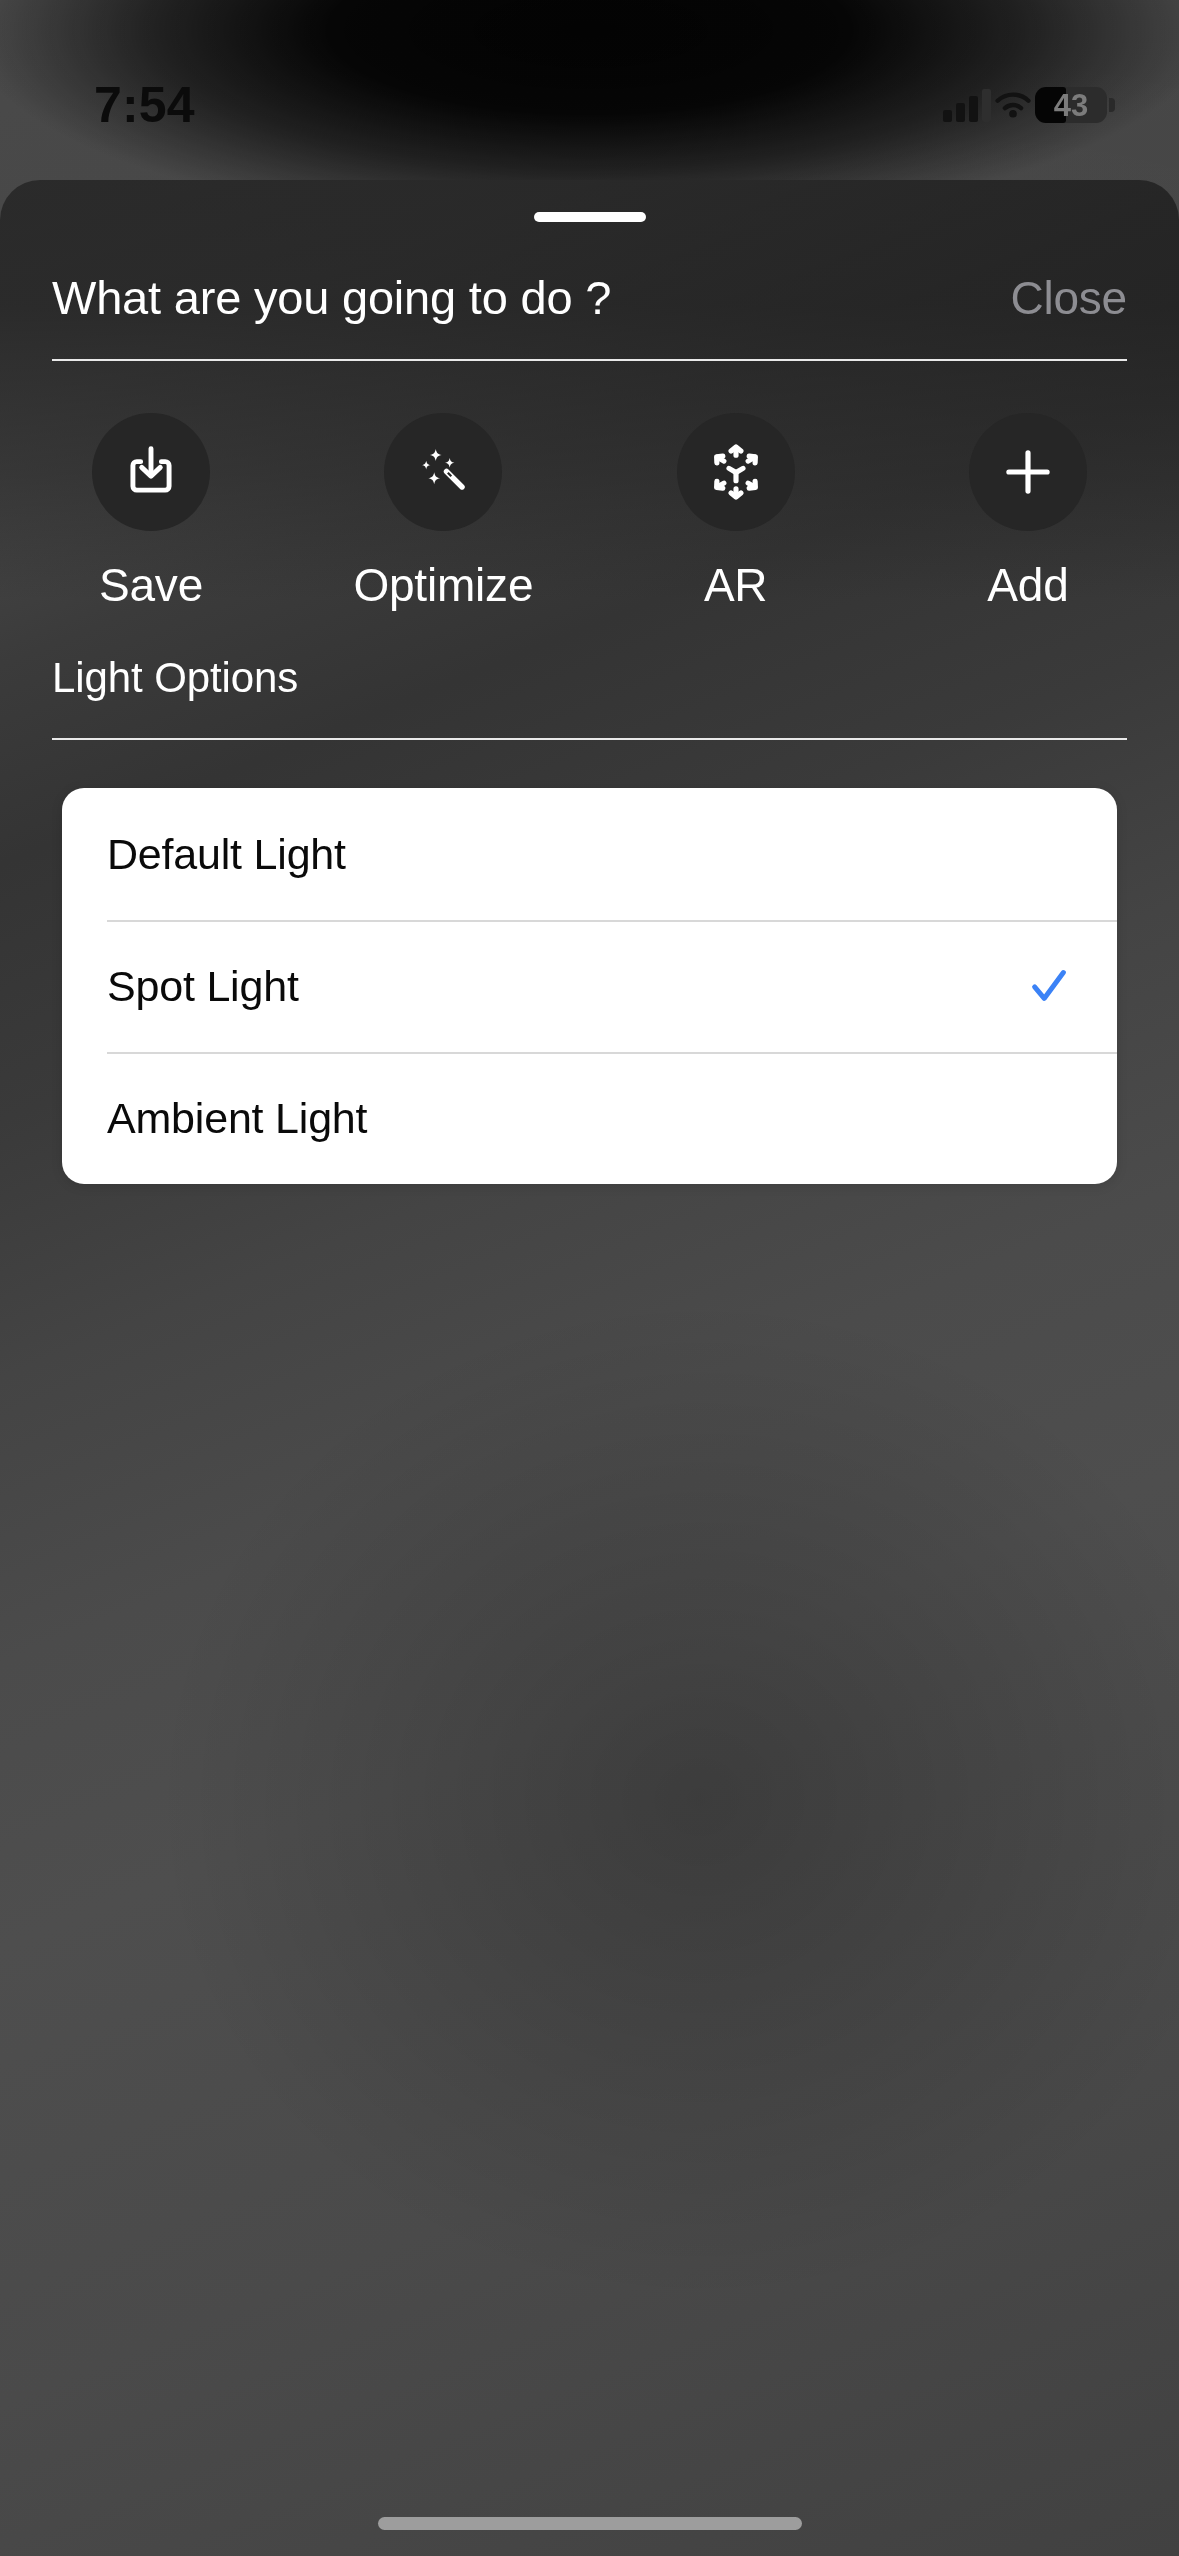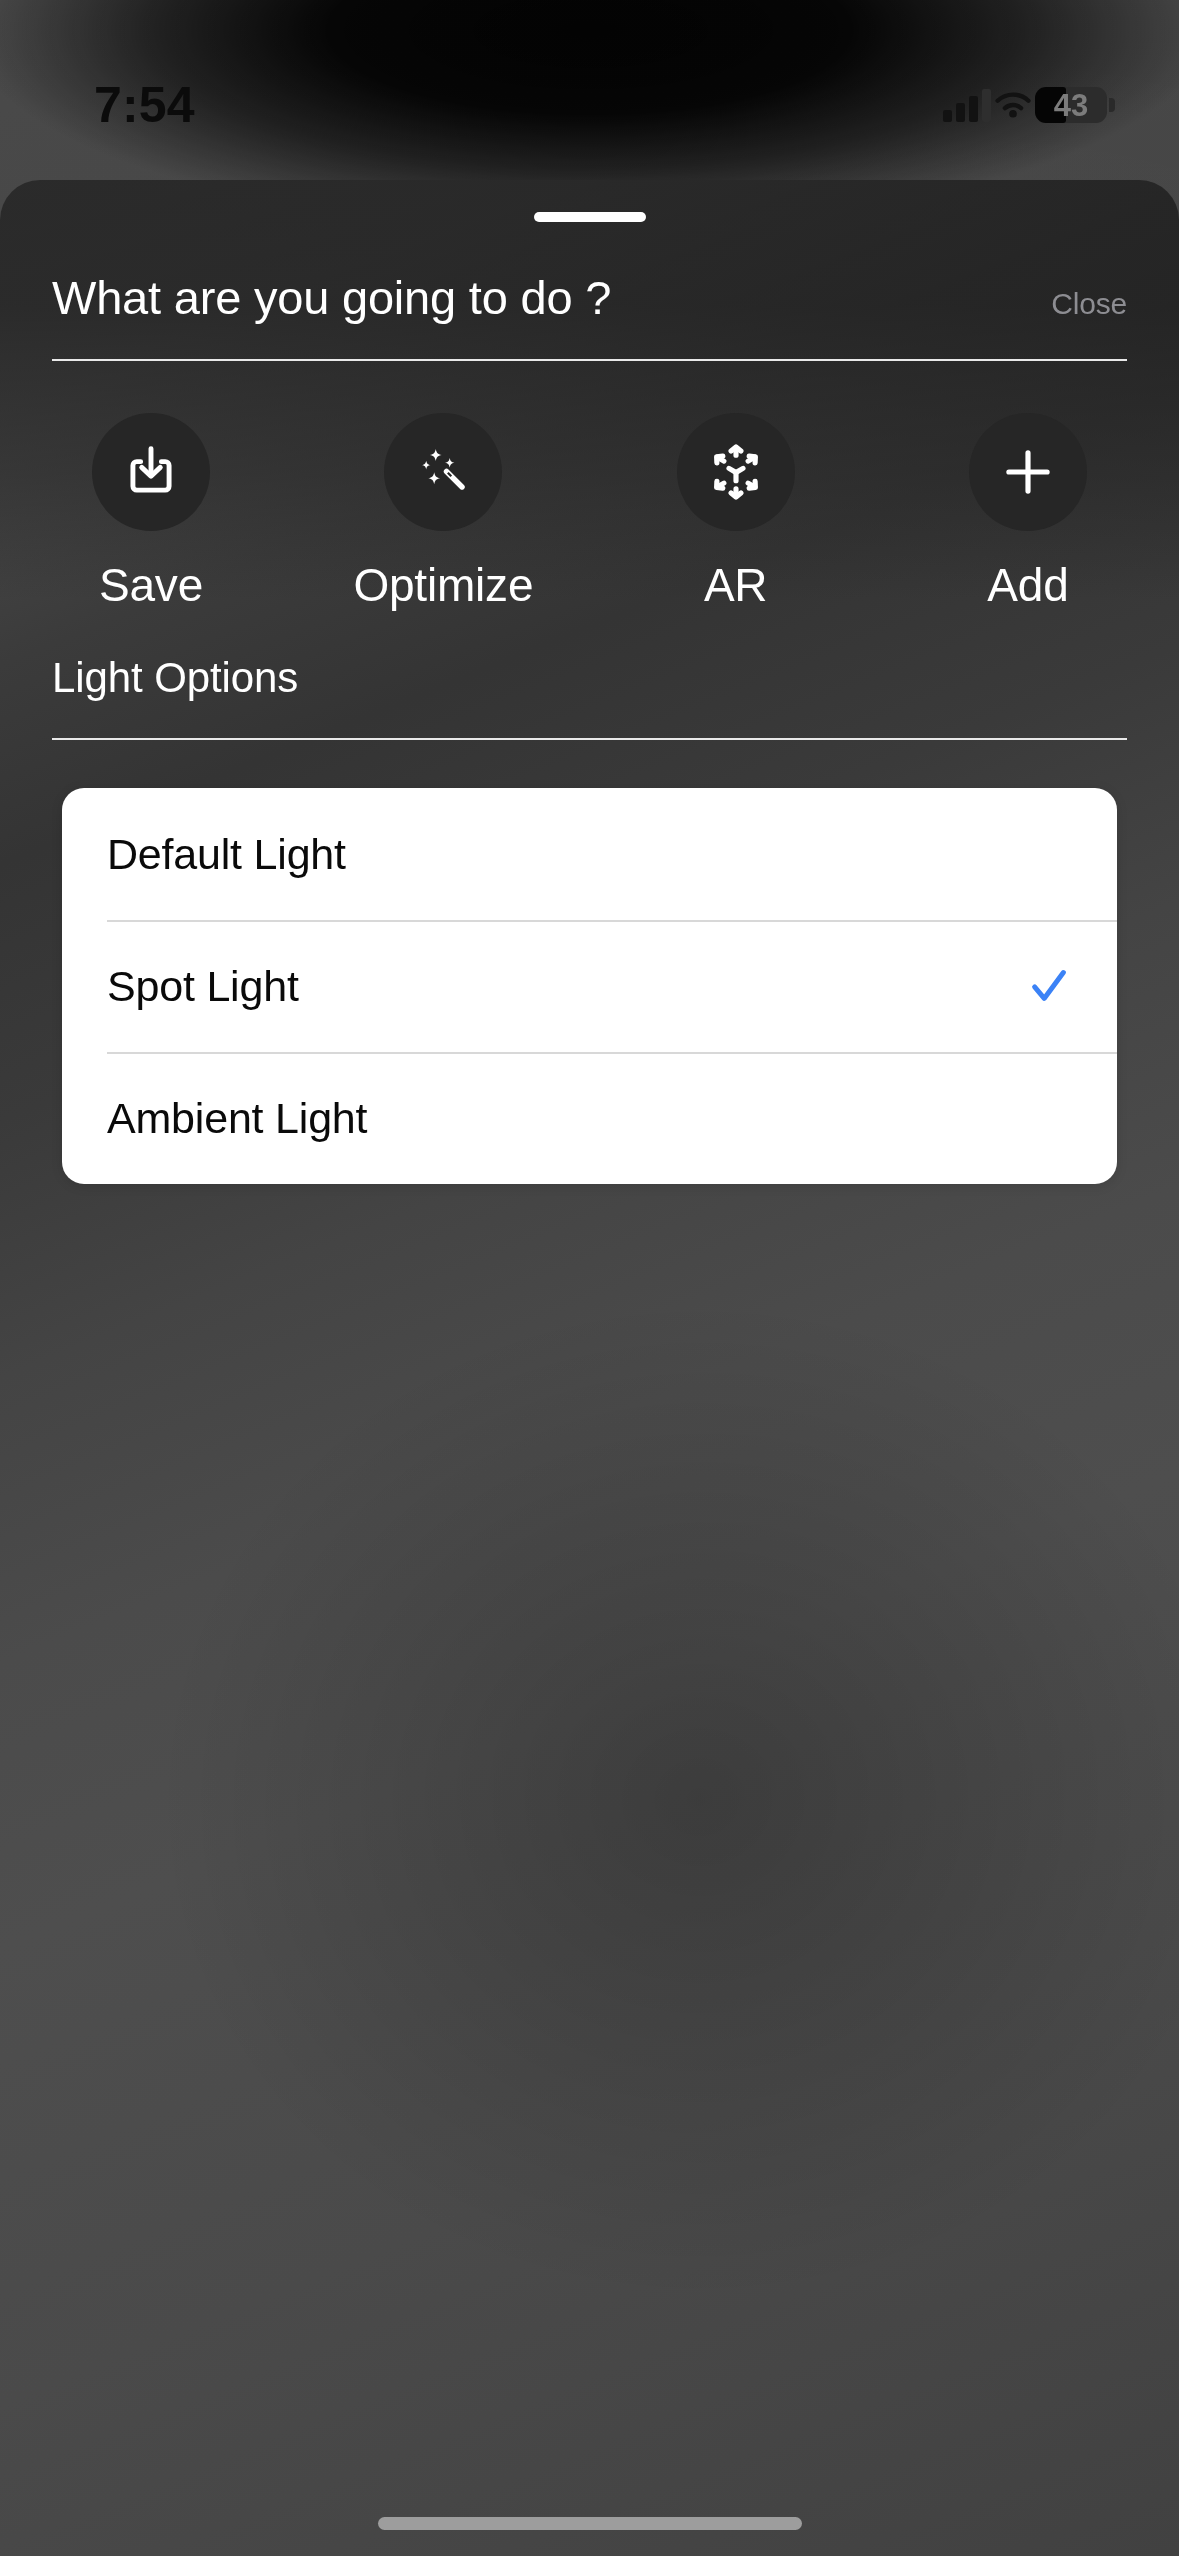--- a/index.html
+++ b/index.html
@@ -151,21 +151,21 @@
     justify-content: space-between;
     margin-top: 48px;
   }
   .sheet-title {
     font-size: 47px;
     font-weight: 400;
     color: #ffffff;
     letter-spacing: -0.2px;
   }
   .close-button {
-    font-size: 30px;
+    font-size: 46px;
     font-weight: 400;
     color: #8d8d92;
     letter-spacing: -0.2px;
     cursor: pointer;
   }
 
   .divider {
     height: 2px;
     background: #e9e9e9;
     margin-top: 34px;

